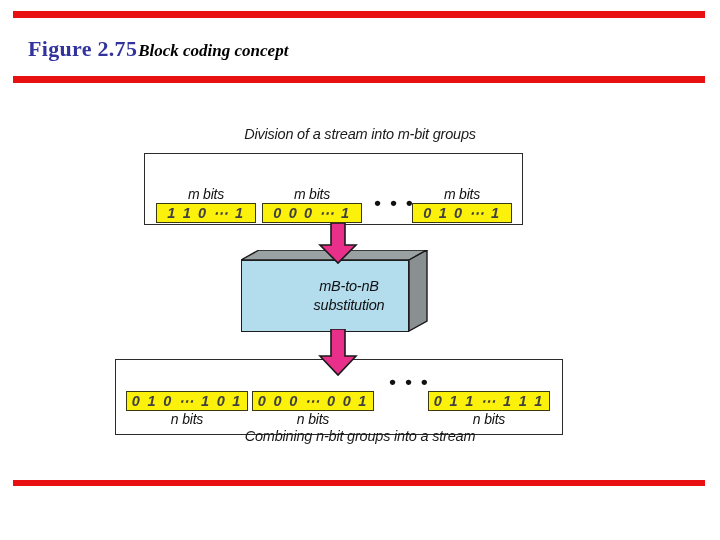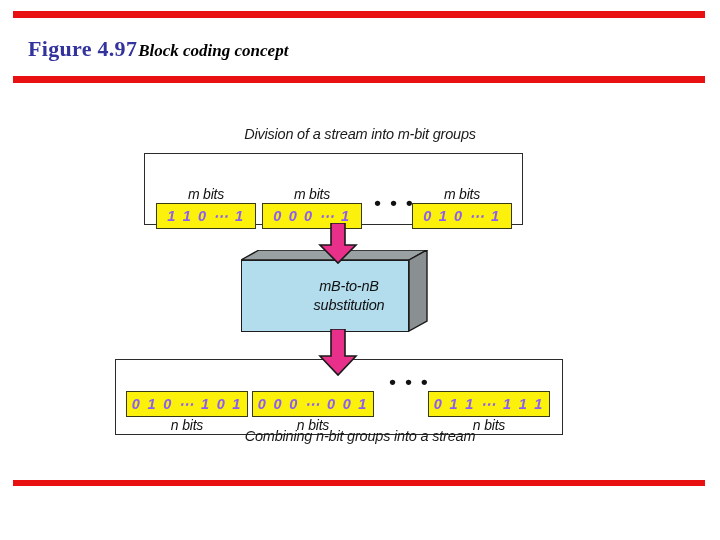--- a/index.html
+++ b/index.html
@@ -113,26 +113,26 @@
     letter-spacing: -0.2px;
     line-height: 17px;
     white-space: nowrap;
   }
   .bitbox {
     background: #fbf10a;
     border: 1.8px solid #3a3a12;
     box-sizing: border-box;
     font-size: 14.5px;
     font-weight: bold;
-    color: #8b5cf6;
+    color: #404040;
     letter-spacing: 1.6px;
     display: flex;
     align-items: center;
     justify-content: center;
-    height: 26px;
+    height: 20px;
     white-space: nowrap;
   }
 
   .ellipsis {
     position: absolute;
     font-size: 19px;
     font-weight: bold;
     color: #111111;
     letter-spacing: 2px;
     line-height: 1;
@@ -199,21 +199,21 @@
   .arrow-lower { left: 311px; top: 219px; }
 </style>
 </head>
 <body>
 
 <div class="rule rule-top"></div>
 <div class="rule rule-mid"></div>
 <div class="rule rule-bottom"></div>
 
 <div class="slide-title">
-  <span class="fig-no">Figure 4.97</span><span class="fig-cap">Block coding concept</span>
+  <span class="fig-no">Figure 2.75</span><span class="fig-cap">Block coding concept</span>
 </div>
 
 <div class="page-number">30</div>
 
 <div id="figure">
 
   <div class="caption caption-top">Division of a stream into m-bit groups</div>
 
   <div class="stream-frame frame-top"></div>
 

